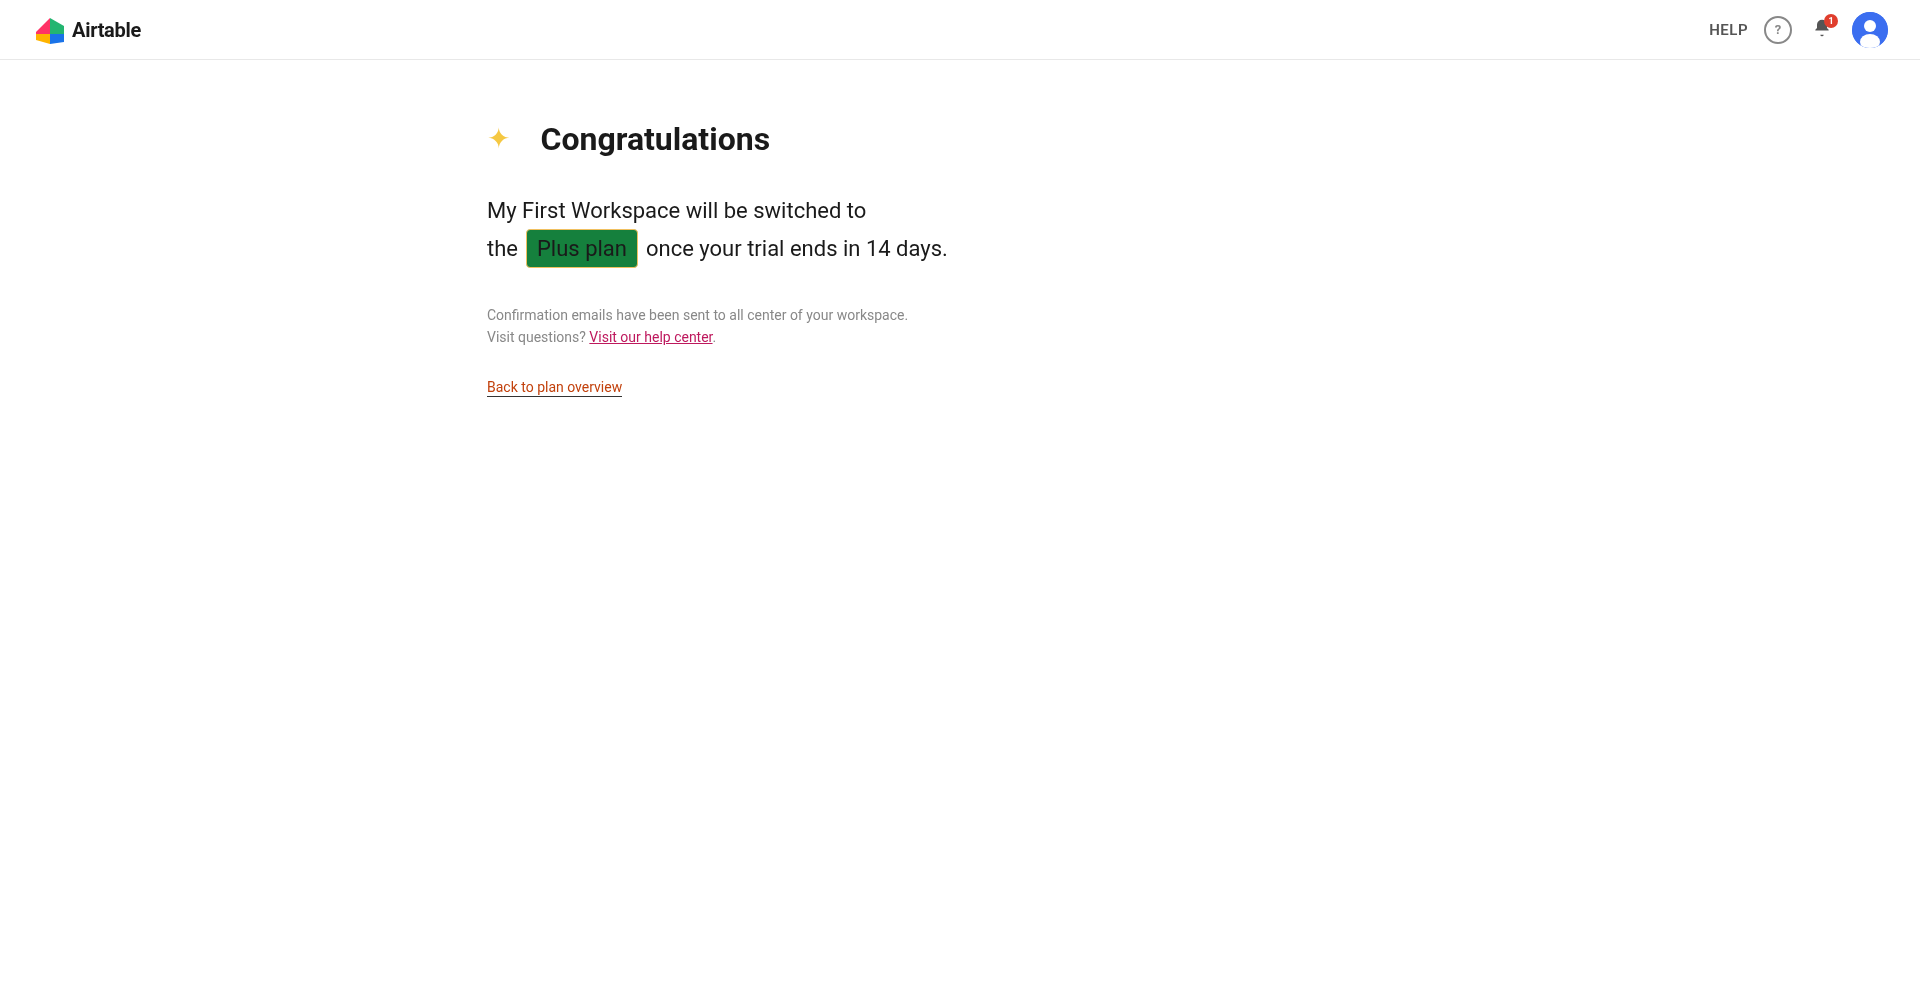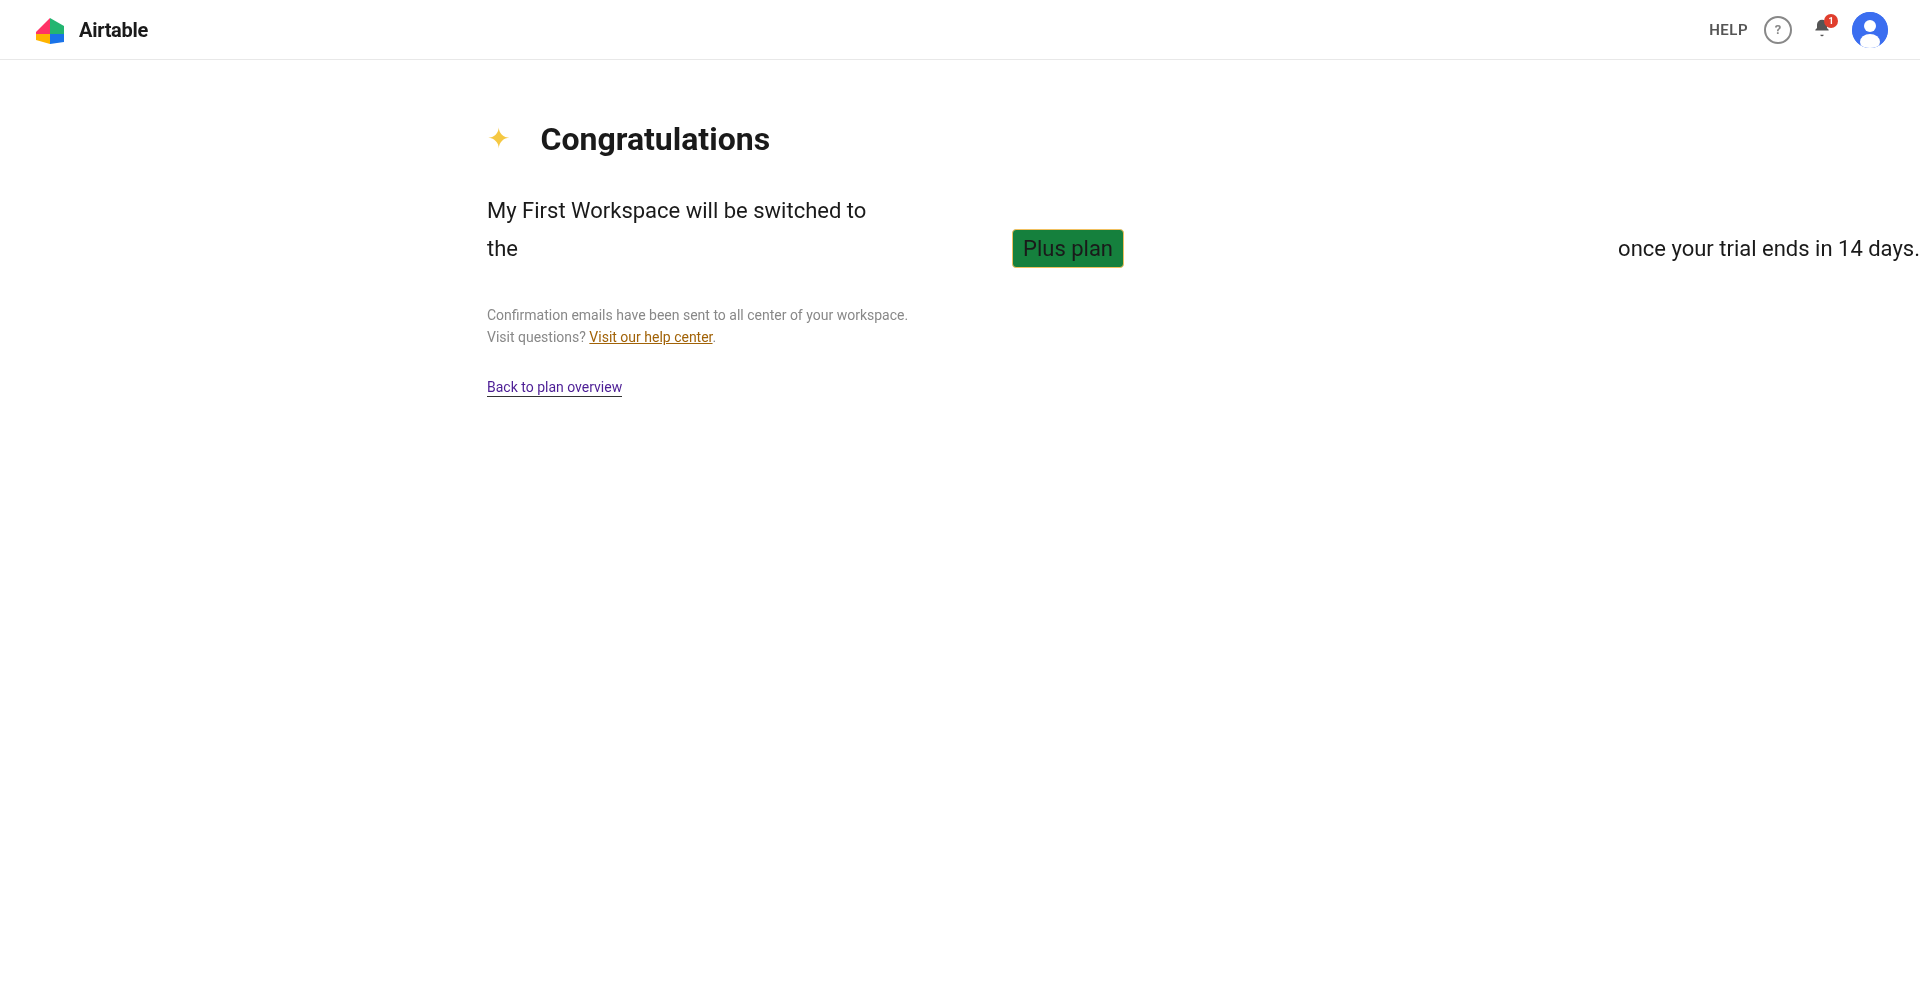--- a/index.html
+++ b/index.html
@@ -22,21 +22,21 @@
       align-items: center;
       justify-content: space-between;
       padding: 0 32px;
       height: 60px;
       border-bottom: 1px solid #e8e8e8;
     }
 
     .logo-area {
       display: flex;
       align-items: center;
-      gap: 11px;
+      gap: 4px;
     }
 
     .logo-icon {
       width: 36px;
       height: 36px;
     }
 
     .logo-text {
       font-size: 20px;
       font-weight: 700;
@@ -157,21 +157,20 @@
       margin-bottom: 2px;
     }
 
     .desc-line2 {
       font-size: 22px;
       color: #1a1a1a;
       line-height: 1.5;
       display: flex;
       align-items: center;
       gap: 8px;
-      justify-content: space-between;
     }
 
     .workspace-name {
       font-weight: 400;
     }
 
     .plus-plan-badge {
       background: #15803d;
       border: 1.5px solid #f0c060;
       color: #1a1a1a;
@@ -185,28 +184,28 @@
       margin-bottom: 28px;
     }
 
     .confirmation-text {
       font-size: 14px;
       color: #888;
       line-height: 1.6;
     }
 
     .help-center-link {
-      color: #a16207;
+      color: #be185d;
       text-decoration: underline;
       cursor: pointer;
     }
 
     .back-link {
       font-size: 14px;
-      color: #4c1d95;
+      color: #c2410c;
       text-decoration: none;
       border-bottom: 1.5px solid #333;
       padding-bottom: 1px;
       cursor: pointer;
       display: inline-block;
     }
   </style>
 </head>
 <body>
 

